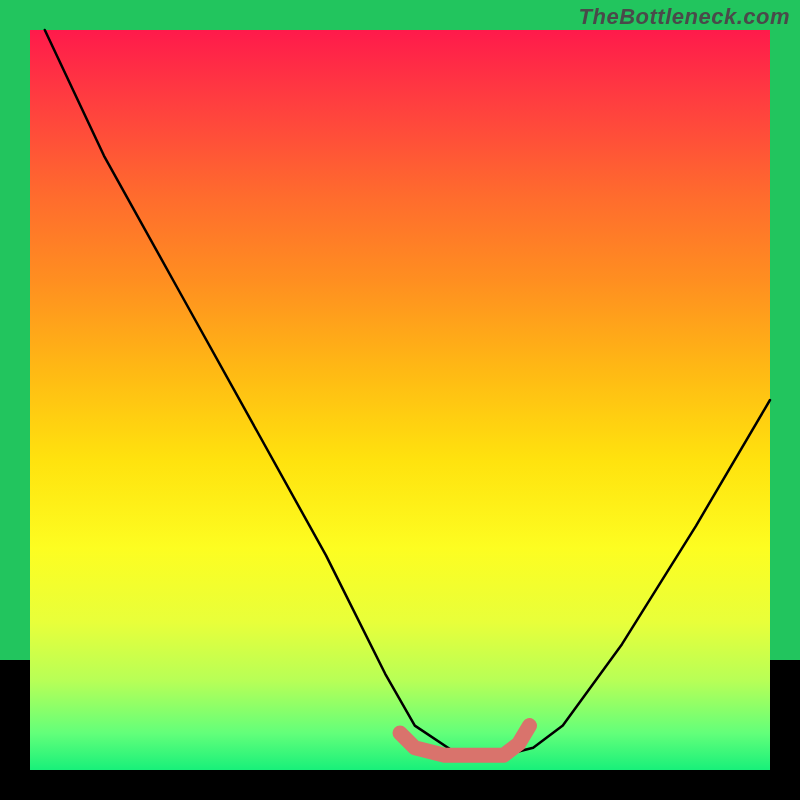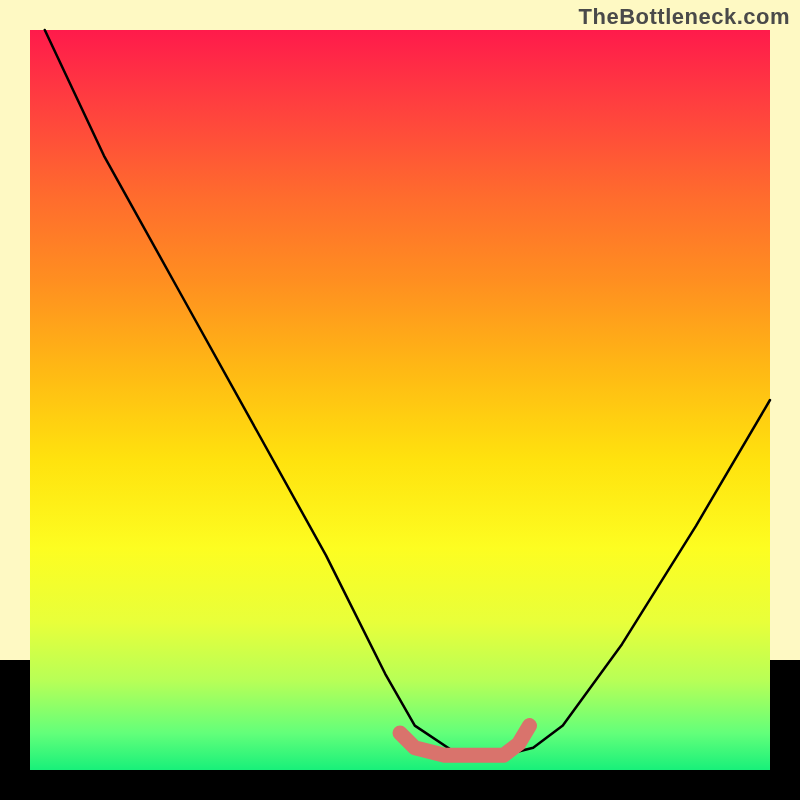--- a/index.html
+++ b/index.html
@@ -8,21 +8,22 @@
     width: 800px;
     height: 800px;
     background: #000;
     font-family: Arial, Helvetica, sans-serif;
     overflow: hidden;
   }
   .frame {
     position: relative;
     width: 800px;
     height: 660px;
-    background: #fef9c3;
+    background: #22c55e;
+    font-style: italic;
   }
   .watermark {
     position: absolute;
     top: 4px;
     right: 10px;
     color: #4a4a4a;
     font-size: 22px;
     font-weight: 600;
     letter-spacing: 0.5px;
     user-select: none;

